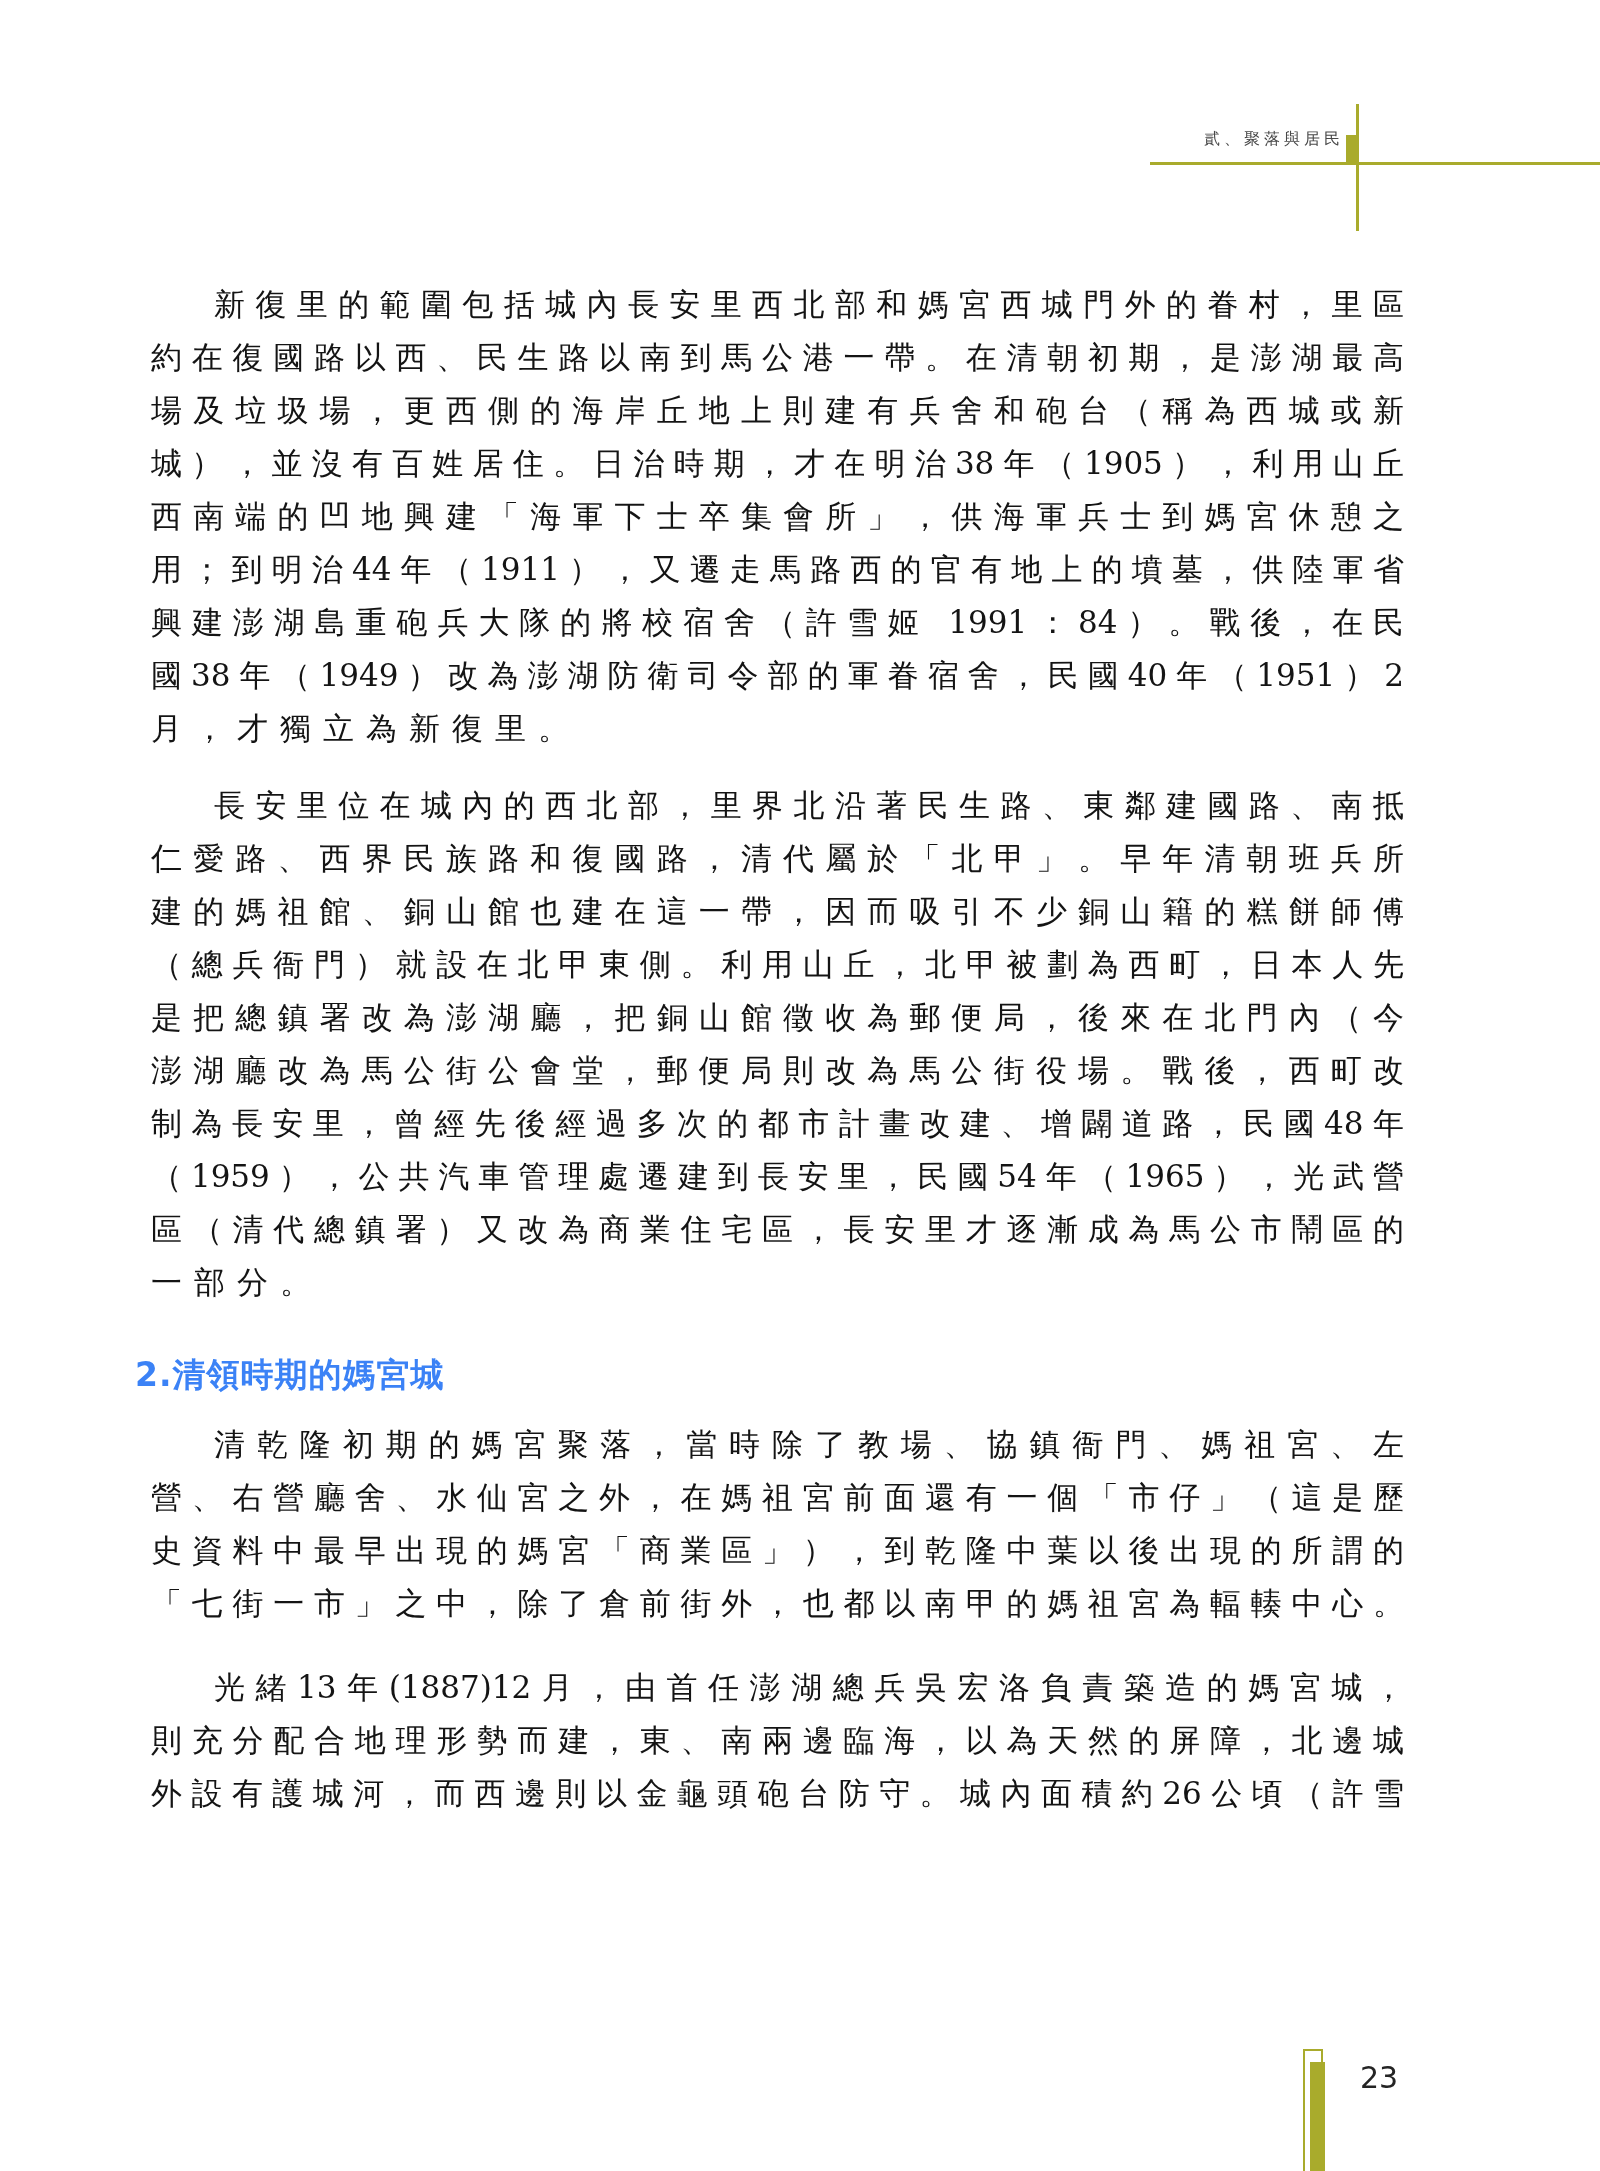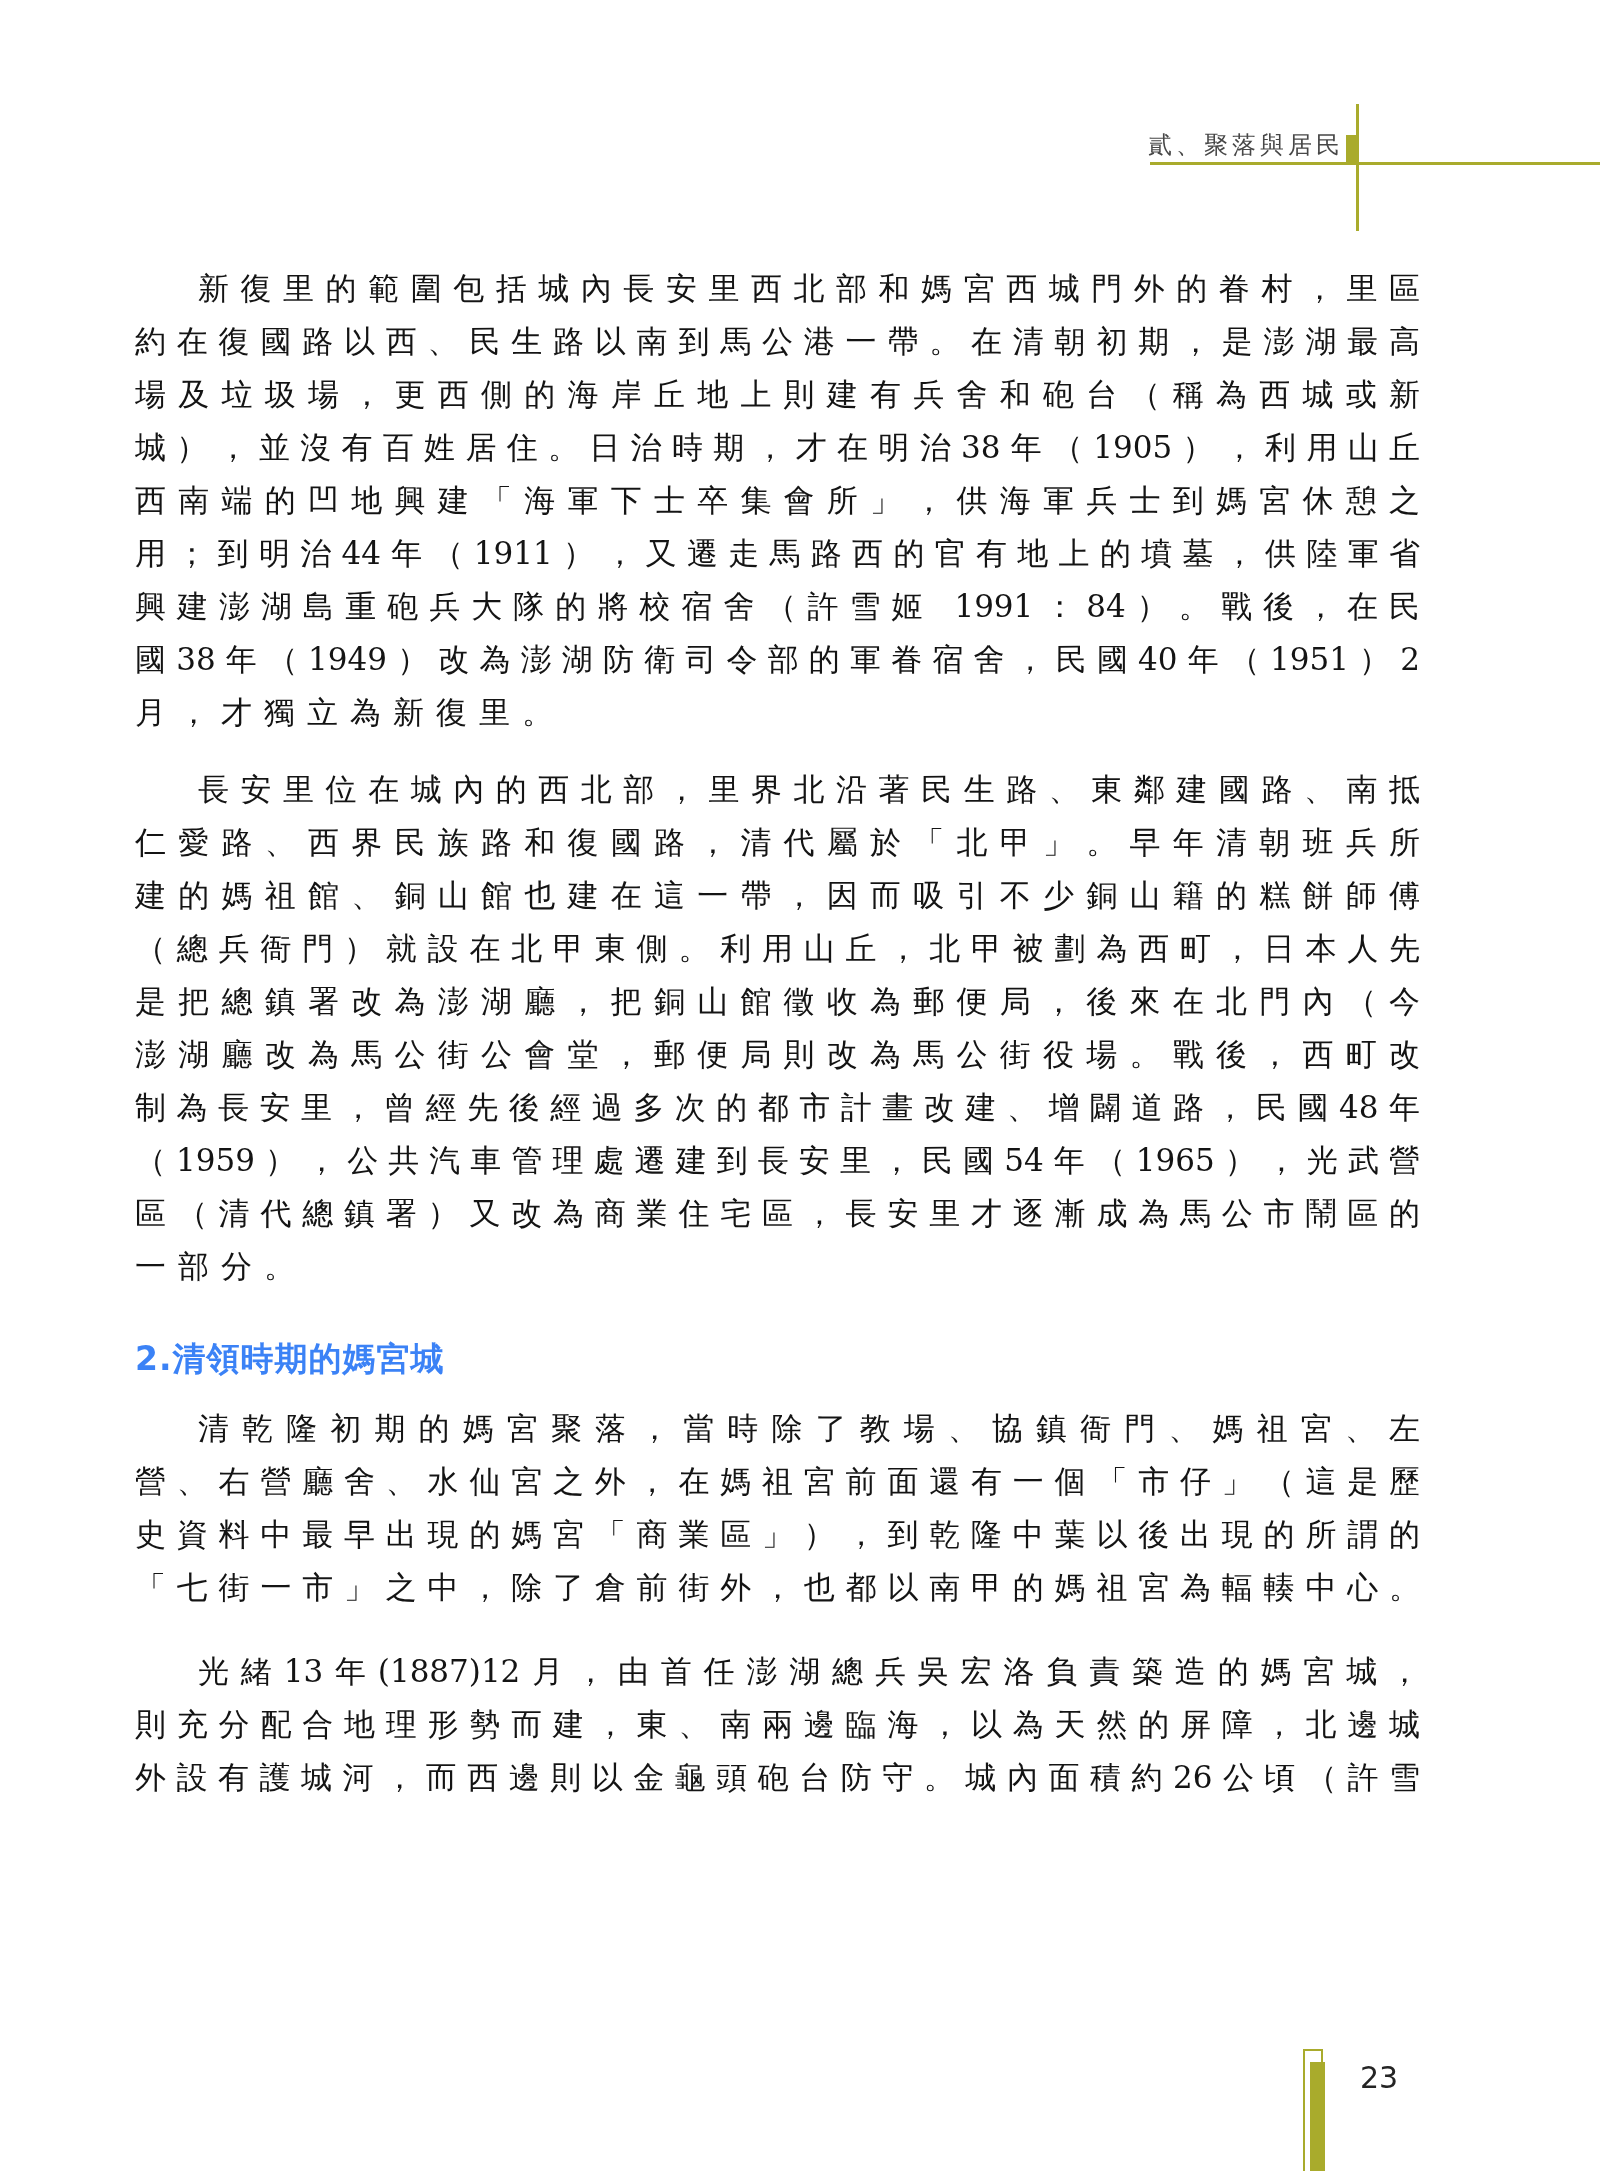--- a/index.html
+++ b/index.html
@@ -8,21 +8,21 @@
     width:1600px;height:2171px;
     background:#ffffff;
     overflow:hidden;
     font-family:"DejaVu Serif", serif;
     color:#141414;
   }
   
   .chapter-title{
     position:absolute;
     top:129px;right:256px;
-    font-size:24px;
+    font-size:16px;
     letter-spacing:4px;
     color:#474747;
     white-space:nowrap;
   }
   .header-rule{
     position:absolute;
     left:1150px;top:162px;
     width:450px;height:3px;
     background:var(--accent);
   }
@@ -39,21 +39,21 @@
     background:var(--accent);
   }
   
   .body-text{
     position:absolute;
     left:135px;top:262px;
     width:1285px;
     font-size:31px;
     line-height:53px;
   }
-  .para{margin:0;}
+  .para{margin:16px;}
   .para + .para{margin-top:24px;}
   .line{
     text-align:justify;
     text-align-last:justify;
     height:53px;
     overflow:hidden;
     white-space:nowrap;
   }
   .line.first{padding-left:63px;}
   .line.last{

